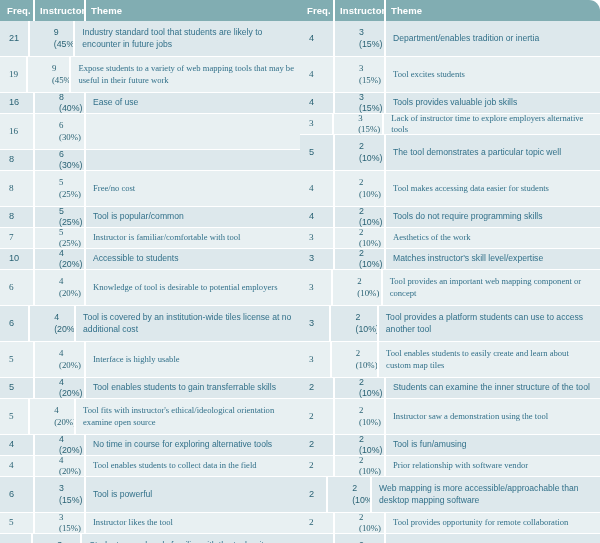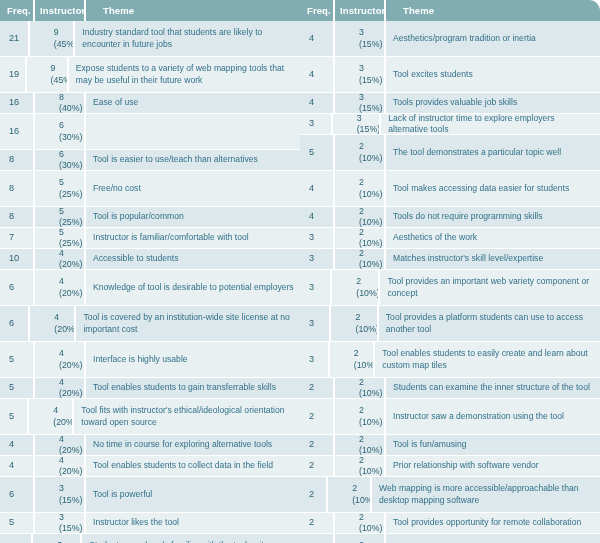--- a/index.html
+++ b/index.html
@@ -45,21 +45,21 @@
     color: #ffffff;
     font-size: 9.5px;
     font-weight: 700;
     letter-spacing: .1px;
     box-sizing: border-box;
     white-space: nowrap;
     overflow: hidden;
   }
   .th-freq   { width: 33px; padding-left: 7px; }
   .th-instr  { width: 49px; padding-left: 5px; }
-  .th-theme  { flex: 1 1 auto; padding-left: 17px; }
+  .th-theme  { flex: 1 1 auto; padding-left: 5px; }
 
   .col-sep {
     width: 2px;
     background: #ffffff;
     align-self: stretch;
     flex: 0 0 2px;
   }
 
   
   .tbody {
@@ -69,20 +69,21 @@
   }
   .trow {
     display: flex;
     align-items: stretch;
     border-bottom: 1px solid #ffffff;
     box-sizing: border-box;
     background: #dde8ec;
   }
   .trow.alt {
     background: #e8f0f2;
+    font-family: Liberation Serif, serif;
   }
   .trow.h1 { height: 21px; }
   .trow.h2 { height: 36px; }
 
   .td {
     color: #2e6b7e;
     font-size: 8.6px;
     line-height: 11.5px;
     box-sizing: border-box;
     display: flex;
@@ -166,23 +167,20 @@
           <div class="td td-freq">16</div>
           <div class="vsep"></div>
           <div class="td td-instr">6 (30%)</div>
           <div class="vsep"></div>
         </div>
         <div class="trow h1">
           <div class="td td-freq">8</div>
           <div class="vsep"></div>
           <div class="td td-instr">6 (30%)</div>
           <div class="vsep"></div>
-          <div class="td td-theme">
-            <span>Tool is easier to use/teach than alternatives</span>
-          </div>
         </div>
         <div class="trow h2 alt">
           <div class="td td-freq">8</div>
           <div class="vsep"></div>
           <div class="td td-instr">5 (25%)</div>
           <div class="vsep"></div>
           <div class="td td-theme">
             <span>Free/no cost</span>
           </div>
         </div>
@@ -221,21 +219,21 @@
           <div class="td td-theme">
             <span>Knowledge of tool is desirable to potential employers</span>
           </div>
         </div>
         <div class="trow h2">
           <div class="td td-freq">6</div>
           <div class="vsep"></div>
           <div class="td td-instr">4 (20%)</div>
           <div class="vsep"></div>
           <div class="td td-theme">
-            <span>Tool is covered by an institution-wide site license at no important cost</span>
+            <span>Tool is covered by an institution-wide tiles license at no additional cost</span>
           </div>
         </div>
         <div class="trow h2 alt">
           <div class="td td-freq">5</div>
           <div class="vsep"></div>
           <div class="td td-instr">4 (20%)</div>
           <div class="vsep"></div>
           <div class="td td-theme">
             <span>Interface is highly usable</span>
           </div>
@@ -248,21 +246,21 @@
           <div class="td td-theme">
             <span>Tool enables students to gain transferrable skills</span>
           </div>
         </div>
         <div class="trow h2 alt">
           <div class="td td-freq">5</div>
           <div class="vsep"></div>
           <div class="td td-instr">4 (20%)</div>
           <div class="vsep"></div>
           <div class="td td-theme">
-            <span>Tool fits with instructor's ethical/ideological orientation toward open source</span>
+            <span>Tool fits with instructor's ethical/ideological orientation examine open source</span>
           </div>
         </div>
         <div class="trow h1">
           <div class="td td-freq">4</div>
           <div class="vsep"></div>
           <div class="td td-instr">4 (20%)</div>
           <div class="vsep"></div>
           <div class="td td-theme">
             <span>No time in course for exploring alternative tools</span>
           </div>
@@ -316,21 +314,21 @@
       <div class="col-sep"></div>
       <div class="th th-theme">Theme</div>
     </div>
     <div class="tbody" id="tbody-right">
         <div class="trow h2">
           <div class="td td-freq">4</div>
           <div class="vsep"></div>
           <div class="td td-instr">3 (15%)</div>
           <div class="vsep"></div>
           <div class="td td-theme">
-            <span>Aesthetics/program tradition or inertia</span>
+            <span>Department/enables tradition or inertia</span>
           </div>
         </div>
         <div class="trow h2 alt">
           <div class="td td-freq">4</div>
           <div class="vsep"></div>
           <div class="td td-instr">3 (15%)</div>
           <div class="vsep"></div>
           <div class="td td-theme">
             <span>Tool excites students</span>
           </div>
@@ -397,21 +395,21 @@
           <div class="td td-theme">
             <span>Matches instructor's skill level/expertise</span>
           </div>
         </div>
         <div class="trow h2 alt">
           <div class="td td-freq">3</div>
           <div class="vsep"></div>
           <div class="td td-instr">2 (10%)</div>
           <div class="vsep"></div>
           <div class="td td-theme">
-            <span>Tool provides an important web variety component or concept</span>
+            <span>Tool provides an important web mapping component or concept</span>
           </div>
         </div>
         <div class="trow h2">
           <div class="td td-freq">3</div>
           <div class="vsep"></div>
           <div class="td td-instr">2 (10%)</div>
           <div class="vsep"></div>
           <div class="td td-theme">
             <span>Tool provides a platform students can use to access another tool</span>
           </div>

